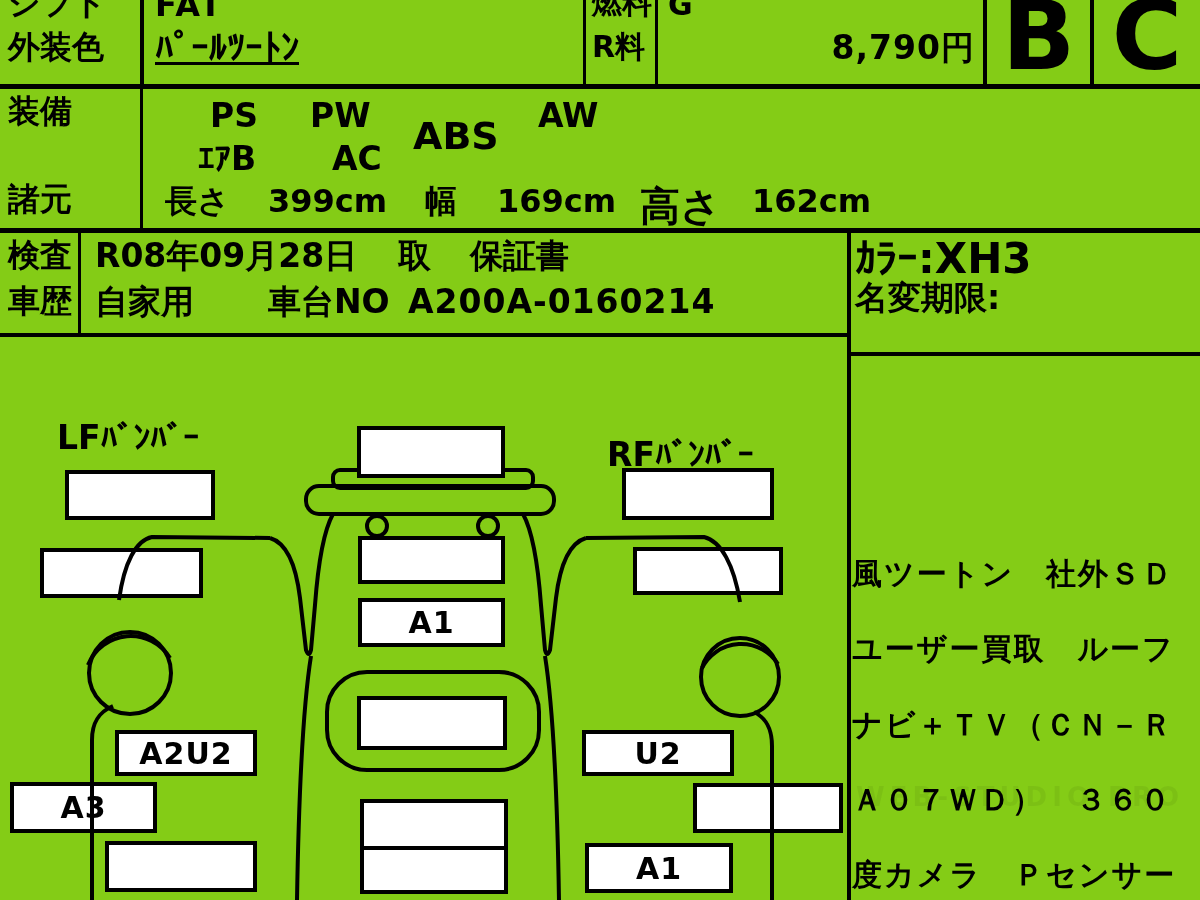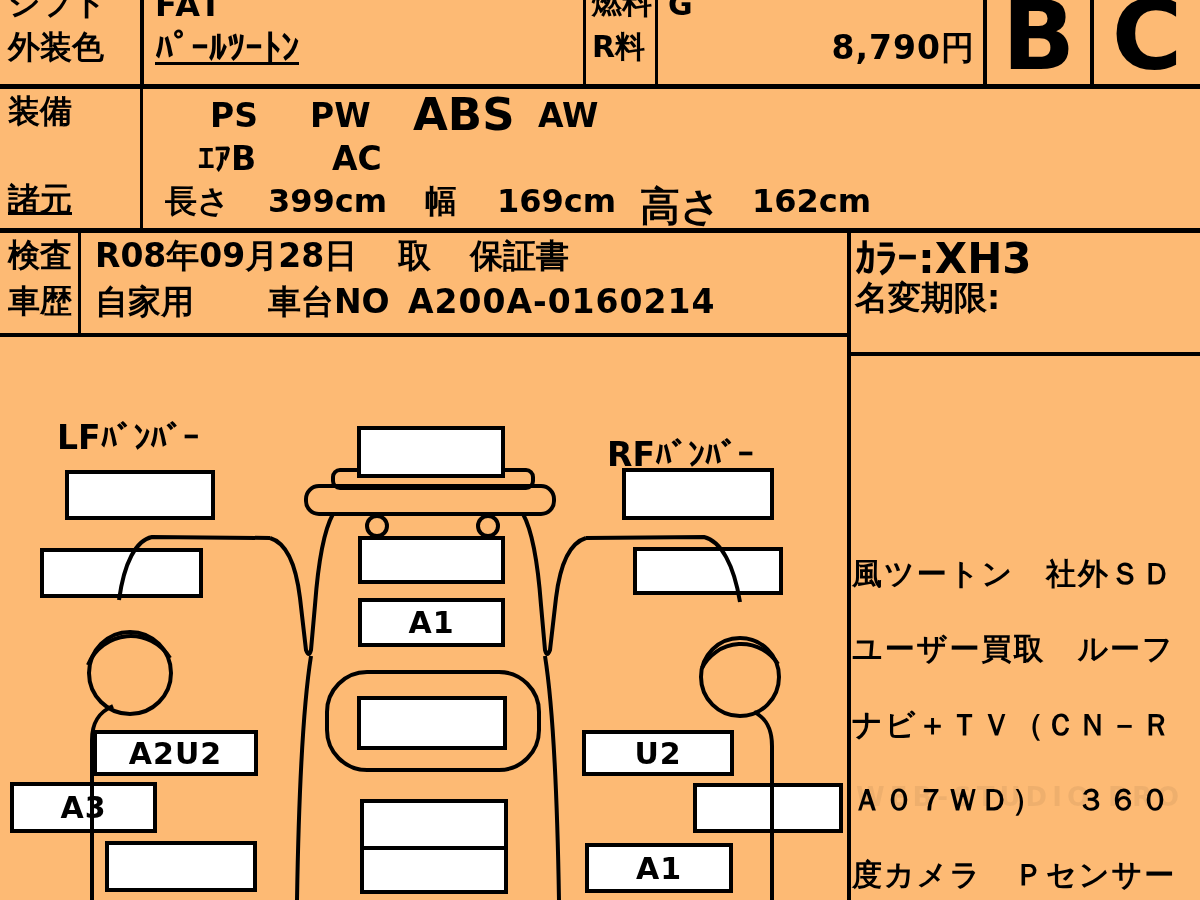--- a/index.html
+++ b/index.html
@@ -1,17 +1,17 @@
 <!DOCTYPE html>
 <html><head>
 <meta charset="utf-8">
 <style>
   html,body{margin:0;padding:0;background:#ffffff;}
   #sheet{
-    position:relative;width:1200px;height:900px;background:#fdba74;
+    position:relative;width:1200px;height:900px;background:#84cc16;
     overflow:hidden;color:#000;
     font-family:"DejaVu Sans","Liberation Sans",sans-serif;
     font-weight:700;
   }
   .t{position:absolute;white-space:pre;line-height:1.1;}
   .hl{position:absolute;background:#000;}
   .vl{position:absolute;background:#000;}
   .cbox{
     position:absolute;border:4px solid #000;background:#ffffff;
     display:flex;align-items:center;justify-content:center;
@@ -54,26 +54,26 @@
   <div class="t" style="left:668px;top:-12px;font-size:30px;">G</div>
   <div class="t" style="left:592px;top:30px;font-size:30px;">R料</div>
   <div class="t" style="left:700px;top:30px;width:275px;text-align:right;font-size:33px;letter-spacing:1px;">8,790円</div>
 
   <div class="grade" style="left:987px;width:103px;">B</div>
   <div class="grade" style="left:1094px;width:106px;">C</div>
 
   <div class="t" style="left:8px;top:94px;font-size:32px;">装備</div>
   <div class="t" style="left:210px;top:98px;font-size:33px;">PS</div>
   <div class="t" style="left:310px;top:98px;font-size:33px;">PW</div>
-  <div class="t" style="left:413px;top:90px;font-size:45px;">ABS</div>
+  <div class="t" style="left:413px;top:116px;font-size:38px;">ABS</div>
   <div class="t" style="left:538px;top:98px;font-size:33px;">AW</div>
   <div class="t" style="left:198px;top:141px;font-size:33px;">ｴｱB</div>
   <div class="t" style="left:332px;top:141px;font-size:33px;">AC</div>
 
-  <div class="t" style="left:8px;top:182px;font-size:32px;text-decoration:underline;">諸元</div>
+  <div class="t" style="left:8px;top:182px;font-size:32px;">諸元</div>
   <div class="t" style="left:165px;top:184px;font-size:32px;">長さ</div>
   <div class="t" style="left:268px;top:184px;font-size:32px;">399cm</div>
   <div class="t" style="left:425px;top:184px;font-size:32px;">幅</div>
   <div class="t" style="left:497px;top:184px;font-size:32px;">169cm</div>
   <div class="t" style="left:640px;top:184px;font-size:40px;">高さ</div>
   <div class="t" style="left:752px;top:184px;font-size:32px;">162cm</div>
 
   <div class="t" style="left:8px;top:238px;font-size:32px;">検査</div>
   <div class="t" style="left:95px;top:238px;font-size:33px;">R08年09月28日</div>
   <div class="t" style="left:398px;top:238px;font-size:33px;">取</div>
@@ -111,21 +111,21 @@
   </svg>
 
   <div class="cbox" style="left:65px;top:470px;width:150px;height:50px;"></div>
   <div class="cbox" style="left:622px;top:468px;width:152px;height:52px;"></div>
   <div class="cbox" style="left:357px;top:426px;width:148px;height:52px;"></div>
   <div class="cbox" style="left:40px;top:548px;width:163px;height:50px;"></div>
   <div class="cbox" style="left:633px;top:547px;width:150px;height:48px;"></div>
   <div class="cbox" style="left:358px;top:536px;width:147px;height:48px;"></div>
   <div class="cbox" style="left:358px;top:598px;width:147px;height:49px;">A1</div>
   <div class="cbox" style="left:357px;top:696px;width:150px;height:54px;"></div>
-  <div class="cbox" style="left:93px;top:730px;width:165px;height:46px;">A2U2</div>
+  <div class="cbox" style="left:115px;top:730px;width:142px;height:46px;">A2U2</div>
   <div class="cbox" style="left:10px;top:782px;width:147px;height:51px;">A3</div>
   <div class="cbox" style="left:105px;top:841px;width:152px;height:51px;"></div>
   <div class="cbox" style="left:582px;top:730px;width:152px;height:46px;">U2</div>
   <div class="cbox" style="left:693px;top:783px;width:150px;height:50px;"></div>
   <div class="cbox" style="left:585px;top:843px;width:148px;height:50px;">A1</div>
   <div class="cbox" style="left:360px;top:799px;width:148px;height:95px;">
     <div class="roof-divider"></div>
   </div>
 
   <svg class="svgdraw" width="845" height="540" viewBox="0 0 845 540">

